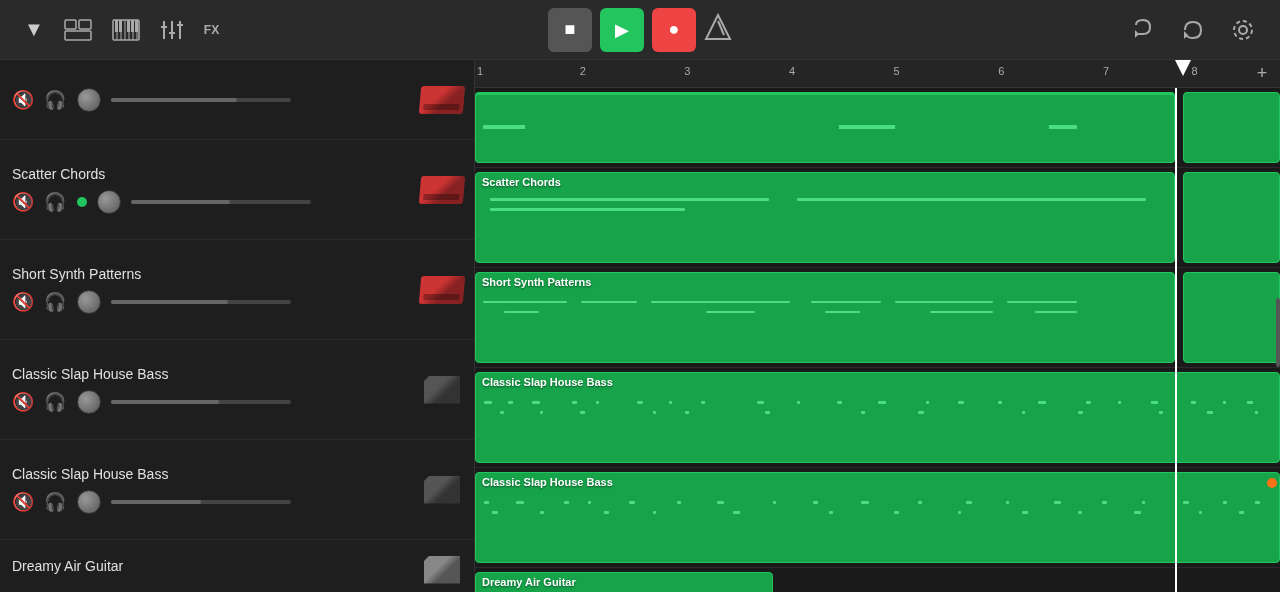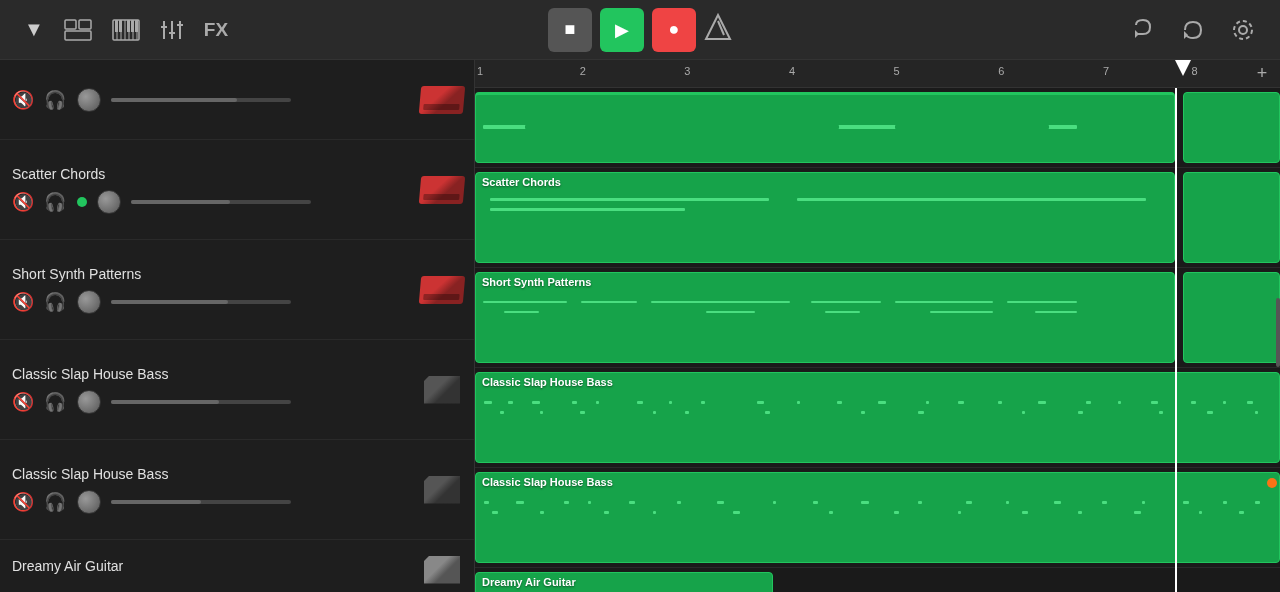--- a/index.html
+++ b/index.html
@@ -336,21 +336,21 @@
       <svg width="24" height="22" viewBox="0 0 24 22">
         <line x1="4" y1="2" x2="4" y2="20" stroke="#aaa" stroke-width="2"></line>
         <line x1="12" y1="2" x2="12" y2="20" stroke="#aaa" stroke-width="2"></line>
         <line x1="20" y1="2" x2="20" y2="20" stroke="#aaa" stroke-width="2"></line>
         <line x1="1" y1="8" x2="7" y2="8" stroke="#aaa" stroke-width="2"></line>
         <line x1="9" y1="14" x2="15" y2="14" stroke="#aaa" stroke-width="2"></line>
         <line x1="17" y1="6" x2="23" y2="6" stroke="#aaa" stroke-width="2"></line>
       </svg>
     </button>
     <button class="tb-btn">
-      <span style="font-size:19px;font-weight:bold;color:#aaa;">FX</span>
+      <span style="font-size:12px;font-weight:bold;color:#aaa;">FX</span>
     </button>
   </div>
 
   <div class="toolbar-center">
     <button class="transport-btn stop-btn">
       <span>■</span>
     </button>
     <button class="transport-btn play-btn">
       <span>▶</span>
     </button>

